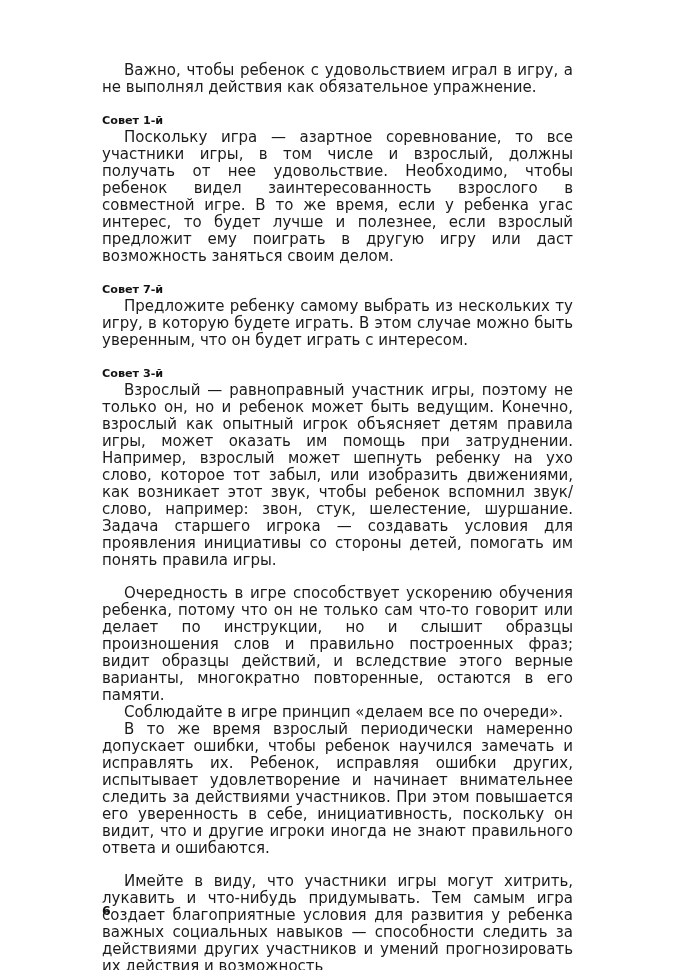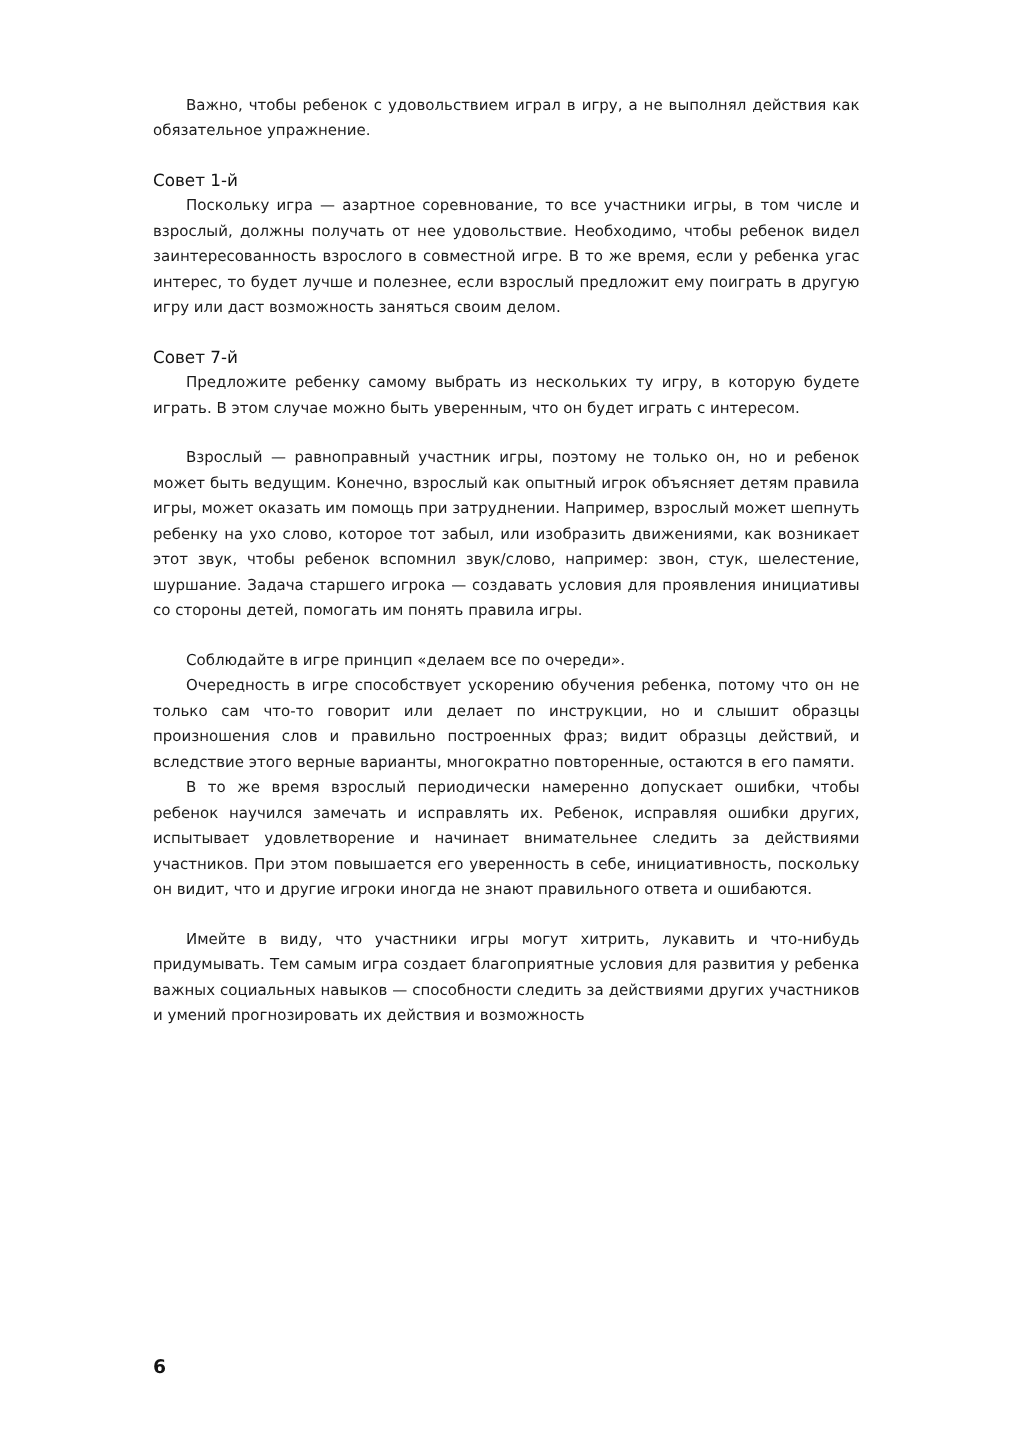--- a/index.html
+++ b/index.html
@@ -16,35 +16,35 @@
     overflow: hidden;
   }
   .text-column {
     position: absolute;
     left: 102px;
     top: 62px;
     width: 471px;
   }
   .para {
     font-family: "DejaVu Sans", "Liberation Sans", sans-serif;
-    font-size: 10px;
+    font-size: 15px;
     line-height: 17.0px;
     color: #1b1b1b;
     text-align: justify;
     text-align-last: left;
     text-indent: 22px;
     margin: 0;
     hyphens: manual;
     -webkit-hyphens: manual;
   }
   .heading {
     font-family: "DejaVu Sans", "Liberation Sans", sans-serif;
     font-size: 11.2px;
     line-height: 17.0px;
-    font-weight: normal;
+    font-weight: bold;
     color: #131313;
     text-align: left;
     text-indent: 0;
     margin: 0;
   }
   .sec-gap {
     height: 16px;
   }
   .page-number {
     position: absolute;
@@ -67,25 +67,26 @@
 
     <div class="sec-gap"></div>
     <p class="heading">Совет 1-й</p>
     <p class="para">Поскольку игра — азартное соревнование, то все участники игры, в том числе и взрослый, должны получать от нее удовольствие. Необходимо, чтобы ребенок видел заинтересованность взрослого в совместной игре. В то же время, если у ребенка угас интерес, то будет лучше и полезнее, если взрослый предложит ему поиграть в другую игру или даст возможность заняться своим делом.</p>
 
     <div class="sec-gap"></div>
     <p class="heading">Совет 7-й</p>
     <p class="para">Предложите ребенку самому выбрать из нескольких ту игру, в которую будете играть. В этом случае можно быть уверенным, что он будет играть с интересом.</p>
 
     <div class="sec-gap"></div>
+    <p class="heading">Совет 3-й</p>
     <p class="para">Взрослый — равноправный участник игры, поэтому не только он, но и ребенок может быть ведущим. Конечно, взрослый как опытный игрок объясняет детям правила игры, может оказать им помощь при затруднении. Например, взрослый может шепнуть ребенку на ухо слово, которое тот забыл, или изобразить движениями, как возникает этот звук, чтобы ребенок вспомнил звук/слово, например: звон, стук, шелестение, шуршание. Задача старшего игрока — создавать условия для проявления инициативы со стороны детей, помогать им понять правила игры.</p>
 
     <div class="sec-gap"></div>
+    <p class="para">Очередность в игре способствует ускорению обучения ребенка, потому что он не только сам что-то говорит или делает по инструкции, но и слышит образцы произношения слов и правильно построенных фраз; видит образцы действий, и вследствие этого верные варианты, многократно повторенные, остаются в его памяти.</p>
     <p class="para">Соблюдайте в игре принцип «делаем все по очереди».</p>
-    <p class="para">Очередность в игре способствует ускорению обучения ребенка, потому что он не только сам что-то говорит или делает по инструкции, но и слышит образцы произношения слов и правильно построенных фраз; видит образцы действий, и вследствие этого верные варианты, многократно повторенные, остаются в его памяти.</p>
     <p class="para">В то же время взрослый периодически намеренно допускает ошибки, чтобы ребенок научился замечать и исправлять их. Ребенок, исправляя ошибки других, испытывает удовлетворение и начинает внимательнее следить за действиями участников. При этом повышается его уверенность в себе, инициативность, поскольку он видит, что и другие игроки иногда не знают правильного ответа и ошибаются.</p>
 
     <div class="sec-gap"></div>
     <p class="para">Имейте в виду, что участники игры могут хитрить, лукавить и что-нибудь придумывать. Тем самым игра создает благоприятные условия для развития у ребенка важных социальных навыков — способности следить за действиями других участников и умений прогнозировать их действия и возможность</p>
 
   </div>
 
   <div class="page-number">6</div>
 
 </div>

